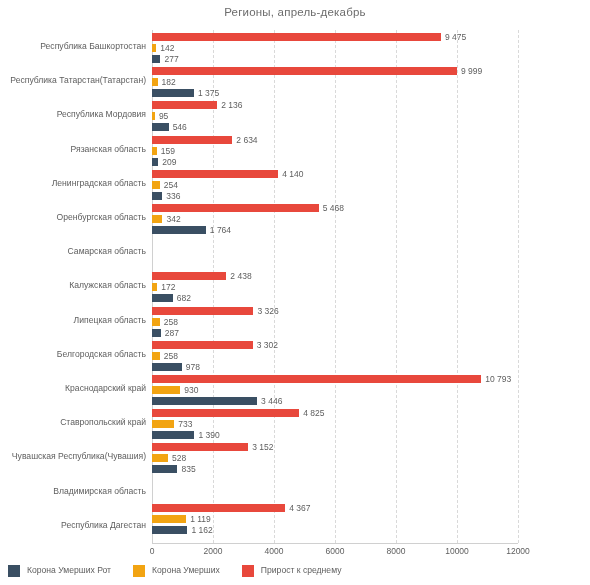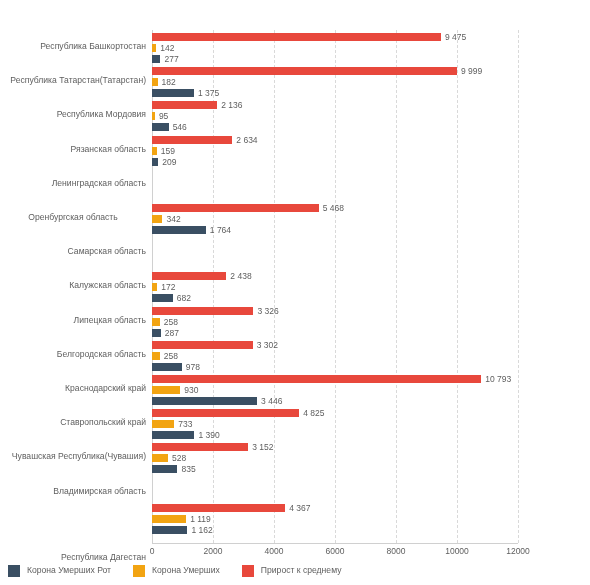--- a/index.html
+++ b/index.html
@@ -99,37 +99,38 @@
   .legend-swatch{
     width:12px;height:12px;display:inline-block;margin-right:7px;flex:0 0 auto;
   }
   .legend-label{font-size:8.6px;color:#5e5e5e;white-space:nowrap;}
 </style>
 </head>
 <body>
 
 <div id="chart-root">
 
+  <div class="chart-title">Регионы, апрель-декабрь</div>
 
   <div class="cats" id="cats">
       <div class="cat" style="top: 11px;">Республика Башкортостан</div>
       <div class="cat" style="top: 45.2px;">Республика Татарстан(Татарстан)</div>
       <div class="cat" style="top: 79.4px;">Республика Мордовия</div>
       <div class="cat" style="top: 113.6px;">Рязанская область</div>
       <div class="cat" style="top: 147.8px;">Ленинградская область</div>
-      <div class="cat" style="top: 182px; text-align: center;">Оренбургская область</div>
+      <div class="cat" style="top: 182px;">Оренбургская область</div>
       <div class="cat" style="top: 216.2px;">Самарская область</div>
       <div class="cat" style="top: 250.4px;">Калужская область</div>
       <div class="cat" style="top: 284.6px;">Липецкая область</div>
       <div class="cat" style="top: 318.8px; padding-left: 24px;">Белгородская область</div>
       <div class="cat" style="top: 353px;">Краснодарский край</div>
       <div class="cat" style="top: 387.2px;">Ставропольский край</div>
       <div class="cat" style="top: 421.4px;">Чувашская Республика(Чувашия)</div>
       <div class="cat" style="top: 455.6px;">Владимирская область</div>
-      <div class="cat" style="top: 489.8px; margin-top: 32px;">Республика Дагестан</div>
+      <div class="cat" style="top: 489.8px;">Республика Дагестан</div>
     </div>
 
   <div class="plot">
     <div class="gridlines" id="gridlines">
         <div class="gridline axis0" style="left: 0px;"></div>
         <div class="gridline" style="left: 61px;"></div>
         <div class="gridline" style="left: 122px;"></div>
         <div class="gridline" style="left: 183px;"></div>
         <div class="gridline" style="left: 244px;"></div>
         <div class="gridline" style="left: 305px;"></div>
@@ -160,20 +161,28 @@
           <div class="bar s-navy" title="Корона Умерших Рот: 546" style="width: 16.653px;"></div>
           <div class="vlabel v-navy" style="left: 20.653px;">546</div>
         </div>
         <div class="row" style="top: 105.6px; height: 31.2px;">
           <div class="bar s-red" title="Прирост к среднему: 2 634" style="width: 80.337px;"></div>
           <div class="vlabel v-red" style="left: 84.337px;">2 634</div>
           <div class="bar s-orange" title="Корона Умерших: 159" style="width: 4.8495px;"></div>
           <div class="vlabel v-orange" style="left: 8.8495px;">159</div>
           <div class="bar s-navy" title="Корона Умерших Рот: 209" style="width: 6.3745px;"></div>
           <div class="vlabel v-navy" style="left: 10.3745px;">209</div>
+        </div>
+        <div class="row" style="top: 139.8px; height: 31.2px;">
+          <div class="bar s-red" title="Прирост к среднему: 4 140" style="width: 126.27px;"></div>
+          <div class="vlabel v-red" style="left: 130.27px;">4 140</div>
+          <div class="bar s-orange" title="Корона Умерших: 254" style="width: 7.747px;"></div>
+          <div class="vlabel v-orange" style="left: 11.747px;">254</div>
+          <div class="bar s-navy" title="Корона Умерших Рот: 336" style="width: 10.248px;"></div>
+          <div class="vlabel v-navy" style="left: 14.248px;">336</div>
         </div>
         <div class="row" style="top: 174px; height: 31.2px;">
           <div class="bar s-red" title="Прирост к среднему: 5 468" style="width: 166.774px;"></div>
           <div class="vlabel v-red" style="left: 170.774px;">5 468</div>
           <div class="bar s-orange" title="Корона Умерших: 342" style="width: 10.431px;"></div>
           <div class="vlabel v-orange" style="left: 14.431px;">342</div>
           <div class="bar s-navy" title="Корона Умерших Рот: 1 764" style="width: 53.802px;"></div>
           <div class="vlabel v-navy" style="left: 57.802px;">1 764</div>
         </div>
         <div class="row" style="top: 242.4px; height: 31.2px;">

